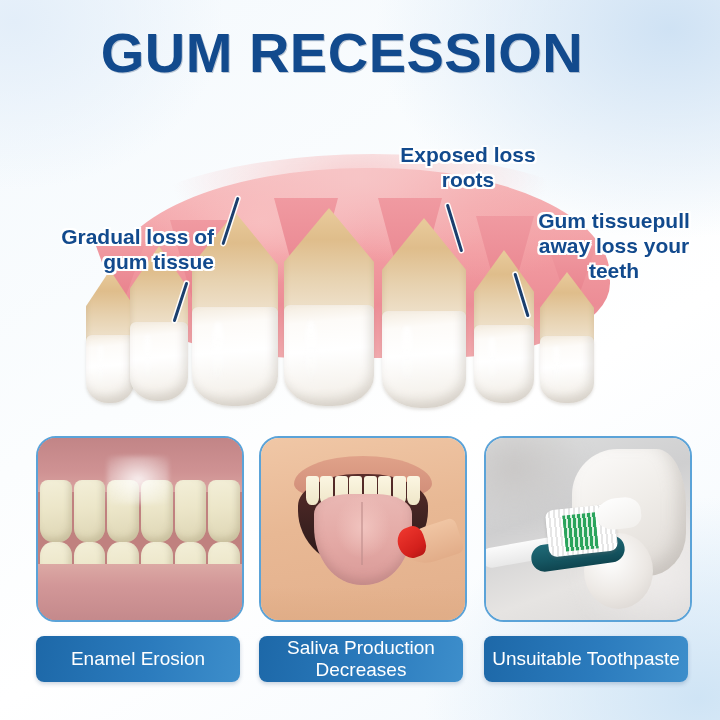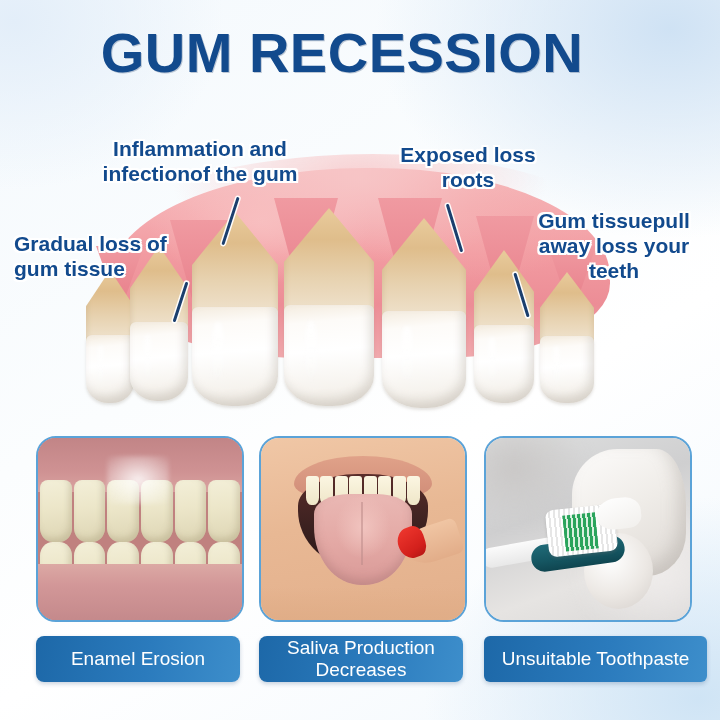--- a/index.html
+++ b/index.html
@@ -120,21 +120,21 @@
     font-weight: bold;
     font-size: 21px;
     line-height: 25px;
     text-shadow:
       -2px -2px 0 #ffffff,  2px -2px 0 #ffffff,
       -2px  2px 0 #ffffff,  2px  2px 0 #ffffff,
        0   -2px 0 #ffffff,  0    2px 0 #ffffff,
       -2px  0   0 #ffffff,  2px  0   0 #ffffff;
   }
   .label.l-inflammation { left: 75px;  top: 136px; width: 250px; text-align: center; }
-  .label.l-gradual      { left: 14px;  top: 231px; width: 200px; text-align: left; }
+  .label.l-gradual      { left: 14px;  top: 224px; width: 200px; text-align: right; }
   .label.l-exposed      { left: 398px; top: 142px; width: 140px; text-align: center; }
   .label.l-pull         { left: 516px; top: 208px; width: 196px; text-align: center; }
 
   
   .leader {
     position: absolute;
     width: 3px;
     background: #1b3f6e;
     border-radius: 2px;
     box-shadow: 0 0 0 1.5px rgba(255,255,255,0.95);
@@ -178,21 +178,21 @@
     display: flex;
     align-items: center;
     justify-content: center;
     text-align: center;
     padding: 0 6px;
     box-sizing: border-box;
     box-shadow: 0 2px 4px rgba(20,60,110,0.22);
   }
   .card.c1 .caption { width: 204px; }
   .card.c2 .caption { width: 204px; }
-  .card.c3 .caption { width: 223px; border-radius: 6px; }
+  .card.c3 .caption { width: 204px; }
 
   
   .ph-teeth {
     position: absolute; inset: 0;
     background:
       radial-gradient(ellipse 120px 60px at 50% 8%, #d6999a 0%, #c98b8e 60%, #c0817f 100%),
       linear-gradient(180deg, #c88f90 0%, #d89e9c 30%, #cf9392 100%);
   }
   .ph-teeth .gumtop {
     position: absolute; left: -4px; top: -4px; right: -4px; height: 58px;
@@ -374,21 +374,20 @@
       <div class="crown"></div>
       <div class="shine"></div>
     </div>
   </div>
 
   <div class="leader" style="left:229px; top:196px; height:50px; transform:rotate(18deg);"></div>
   <div class="leader" style="left:179px; top:281px; height:42px; transform:rotate(18deg);"></div>
   <div class="leader" style="left:453px; top:203px; height:50px; transform:rotate(-17deg);"></div>
   <div class="leader" style="left:520px; top:272px; height:46px; transform:rotate(-17deg);"></div>
 
-  <div class="label l-inflammation">Inflammation and infectionof the gum</div>
   <div class="label l-gradual">Gradual loss of gum tissue</div>
   <div class="label l-exposed">Exposed loss roots</div>
   <div class="label l-pull">Gum tissuepull away loss your teeth</div>
 
   <div class="cards">
 
     <div class="card c2">
       <div class="photo">
         <div class="ph-mouth">
           <div class="lip-top"></div>

